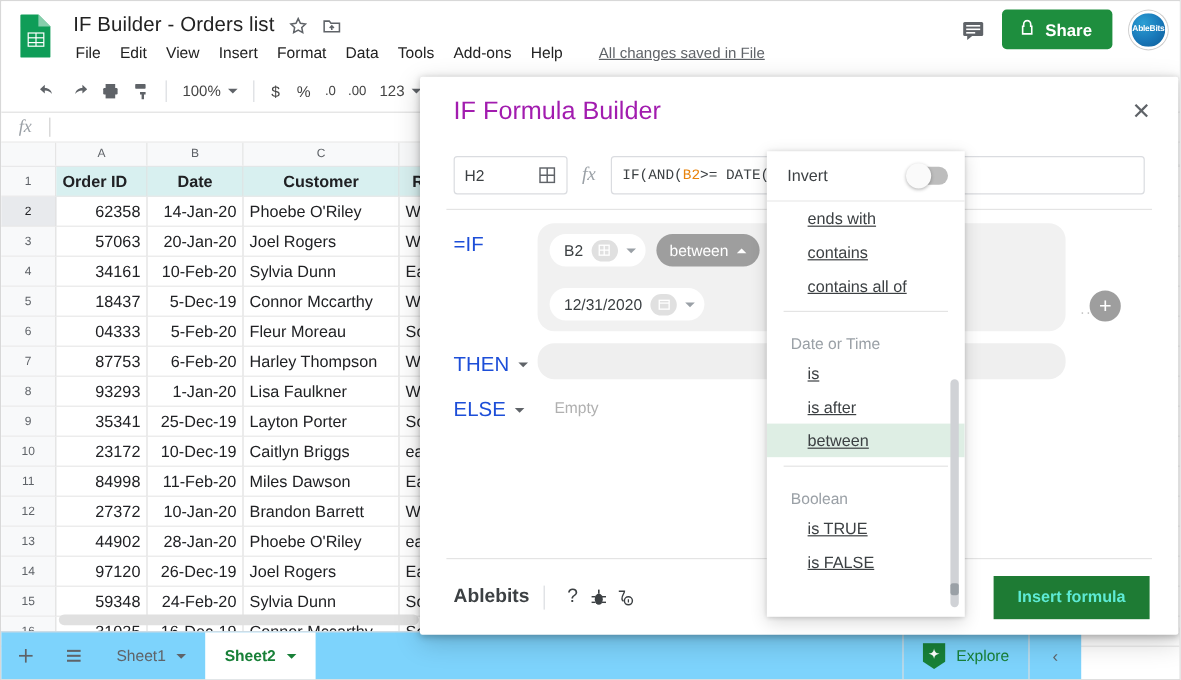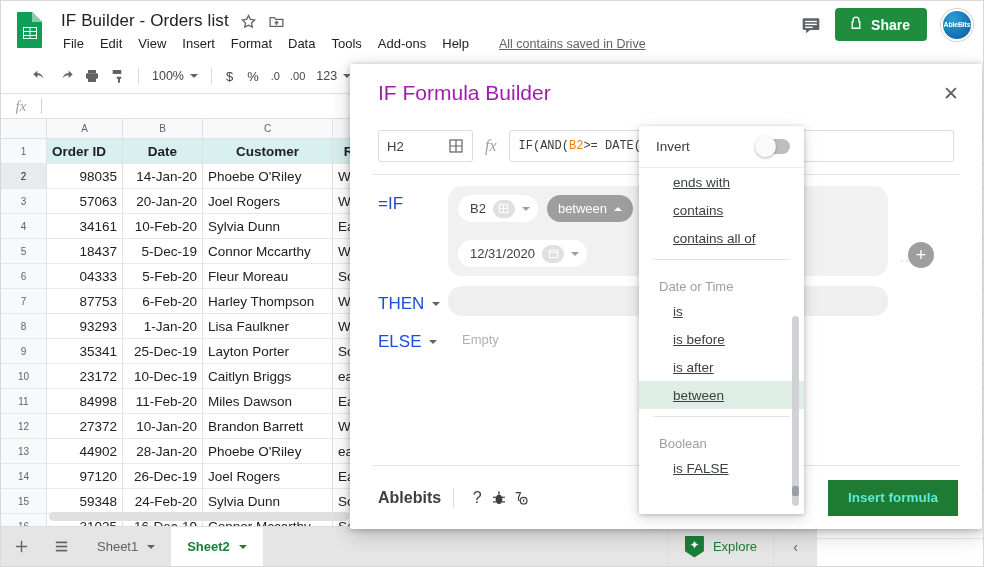--- a/index.html
+++ b/index.html
@@ -130,22 +130,22 @@
   .hdr-cell.c-center { text-align: center; }
   .w-a { width: 76px; } .w-b { width: 80px; } .w-c { width: 130px; } .w-d { width: 68px; }
   .grid-filler { border-bottom: 1px solid #e8e8e8; flex: 1; }
   .hscroll {
     position: absolute; left: 48px; bottom: 2px; width: 300px; height: 9px;
     background: #e0e0e0; border-radius: 5px;
   }
 
   
   .sheetbar {
-    position: absolute; bottom: 0; left: 0; width: 816px; height: 40px;
-    background: #e5e5e5; border-top: 1px solid #dadce0;
+    position: absolute; bottom: 0; left: 0; width: 900px; height: 40px;
+    background: #7dd3fc; border-top: 1px solid #dadce0;
     display: flex; align-items: center;
   }
   .sb-ic { width: 40px; height: 40px; display: flex; align-items: center; justify-content: center; color: #5f6368; cursor: pointer;}
   .sb-ic svg { width: 17px; height: 17px; }
   .sheet-tab {
     height: 40px; display: flex; align-items: center; gap: 9px;
     padding: 0 16px; font-size: 13px; color: #5f6368; cursor: pointer;
   }
   .sheet-tab.active { background: #fff; color: #188038; font-weight: bold; }
   .sheet-tab .caret { border-top-color: #5f6368; }
@@ -351,21 +351,21 @@
     <div class="menu-row">
       <span>File</span>
       <span>Edit</span>
       <span>View</span>
       <span>Insert</span>
       <span>Format</span>
       <span>Data</span>
       <span>Tools</span>
       <span>Add-ons</span>
       <span>Help</span>
-      <span class="saved-note">All contains saved in Drive</span>
+      <span class="saved-note">All changes saved in File</span>
     </div>
 
     <div class="hdr-right">
       <span class="ic-comment">
         <svg viewBox="0 0 24 24" fill="currentColor">
             <rect x="2" y="4" width="20" height="14" rx="1.5"></rect>
             <path d="M6 18l0 4 5-4z"></path>
             <rect x="5" y="7" width="14" height="1.6" fill="#fff"></rect>
             <rect x="5" y="10.5" width="14" height="1.6" fill="#fff"></rect>
             <rect x="5" y="14" width="9" height="1.6" fill="#fff"></rect>
@@ -443,21 +443,21 @@
         <div class="grid-row">
           <div class="row-head">1</div>
           <div class="cell w-a hdr-cell">Order ID</div>
           <div class="cell w-b hdr-cell c-center">Date</div>
           <div class="cell w-c hdr-cell c-center">Customer</div>
           <div class="cell w-d hdr-cell c-center">Region</div>
           <div class="grid-filler"></div>
         </div>
         <div class="grid-row">
           <div class="row-head sel">2</div>
-          <div class="cell w-a num">98035</div>
+          <div class="cell w-a num">62358</div>
           <div class="cell w-b num">14-Jan-20</div>
           <div class="cell w-c">Phoebe O'Riley</div>
           <div class="cell w-d">West</div>
           <div class="grid-filler"></div>
         </div>
         <div class="grid-row">
           <div class="row-head">3</div>
           <div class="cell w-a num">57063</div>
           <div class="cell w-b num">20-Jan-20</div>
           <div class="cell w-c">Joel Rogers</div>
@@ -721,25 +721,25 @@
             <span class="knob"></span>
           </span>
       </div>
       <div class="dd-list" id="dd-list">
           <div class="dd-item">ends with</div>
           <div class="dd-item">contains</div>
           <div class="dd-item">contains all of</div>
           <div class="dd-sep"></div>
           <div class="dd-group">Date or Time</div>
           <div class="dd-item">is</div>
-          <div class="dd-item">is before</div>
           <div class="dd-item">is after</div>
           <div class="dd-item sel">between</div>
           <div class="dd-sep"></div>
           <div class="dd-group">Boolean</div>
+          <div class="dd-item">is TRUE</div>
           <div class="dd-item">is FALSE</div>
         <div class="dd-scroll"></div>
         <div class="dd-scroll-bot"></div>
       </div>
     </div>
 
   </div>
 </div>
 
 </body></html>

